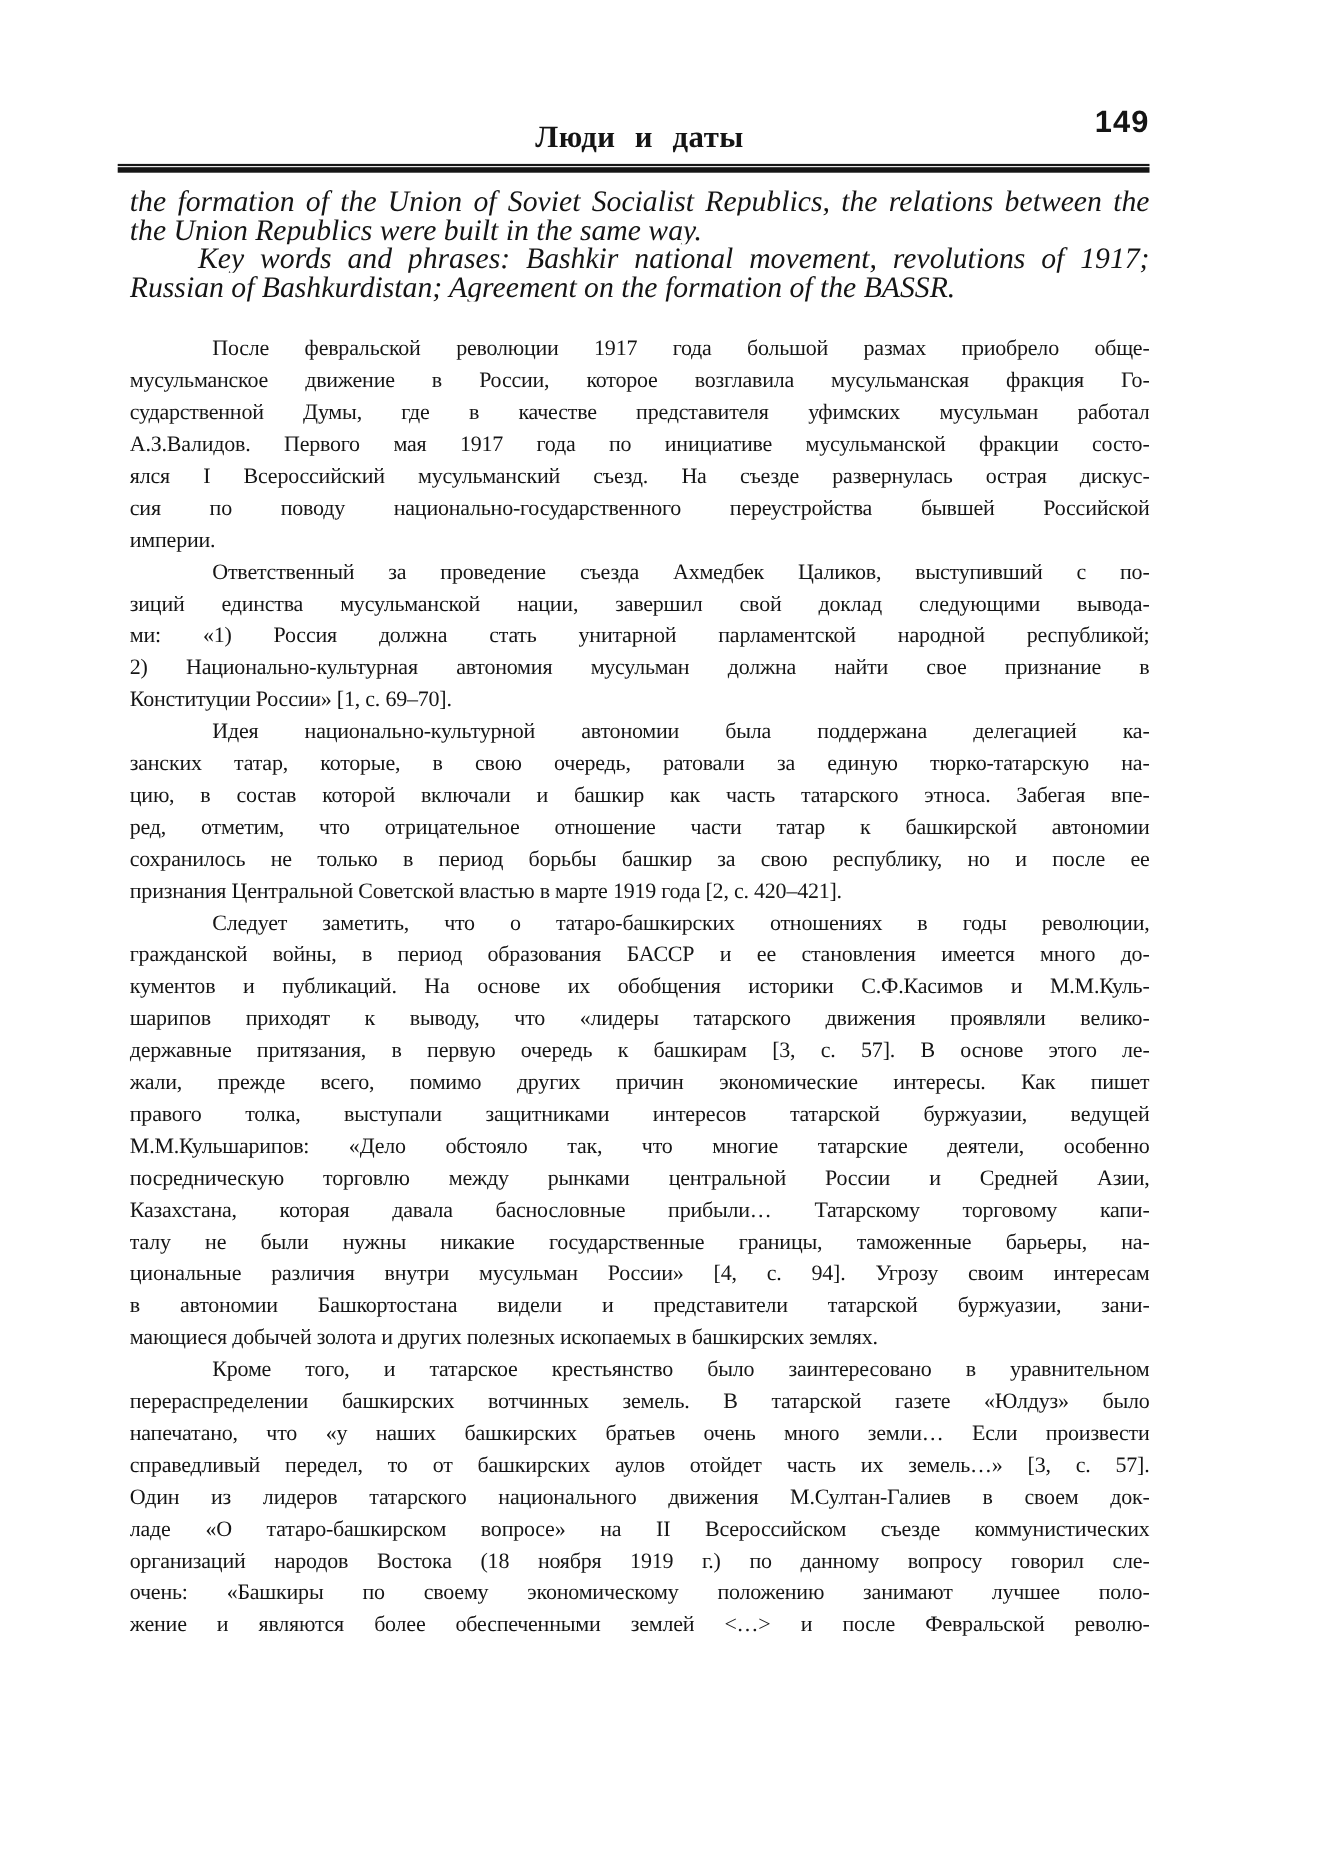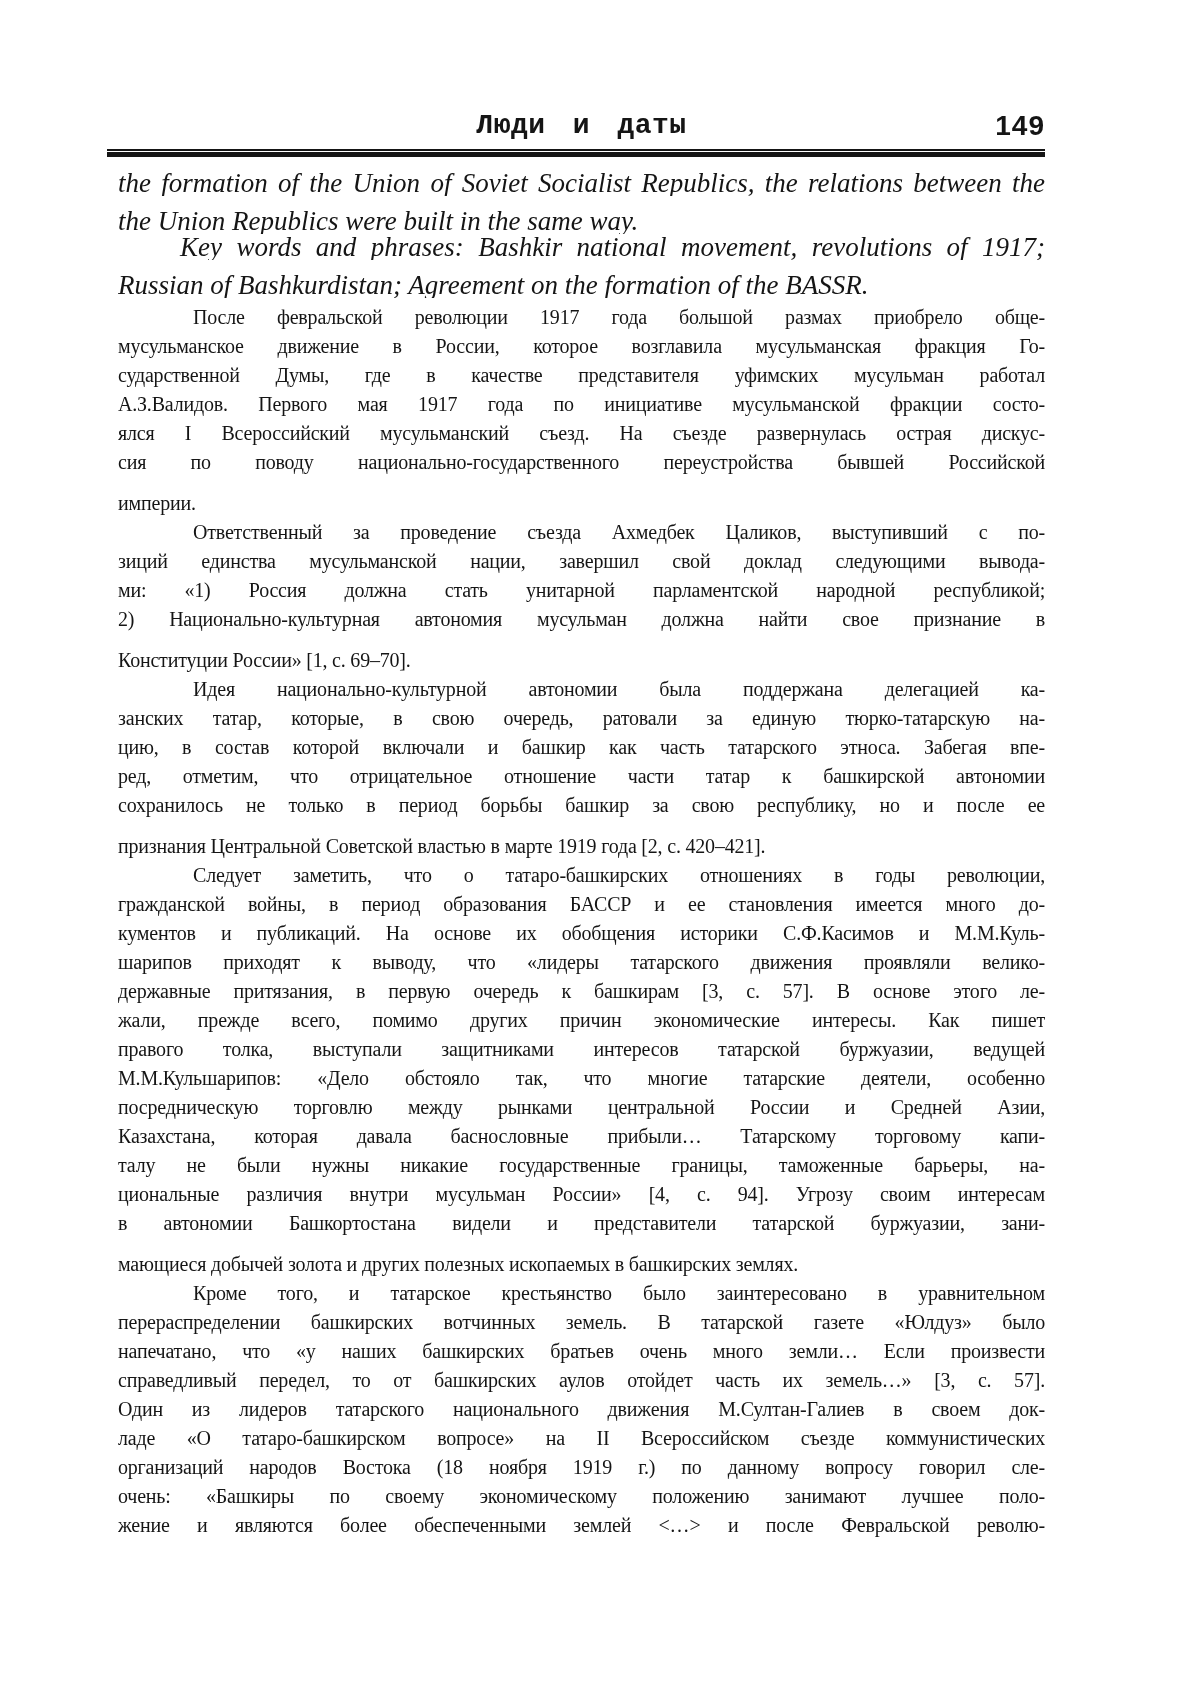--- a/index.html
+++ b/index.html
@@ -20,30 +20,30 @@
     top: 0;
     width: 927px;
     height: 100%;
   }
   .header-title {
     position: absolute;
     top: 111px;
     left: 0;
     width: 100%;
     text-align: center;
-    font-family: Liberation Mono, monospace;
+    font-family: Liberation Serif, serif;
     font-weight: bold;
     font-size: 28px;
     line-height: 30px;
     word-spacing: 10px;
     letter-spacing: 0.5px;
   }
   .page-number {
     position: absolute;
-    top: 111px;
+    top: 96px;
     right: 0;
     font-family: "Liberation Sans", sans-serif;
     font-weight: bold;
     font-size: 28px;
     line-height: 30px;
     letter-spacing: 1px;
     text-align: center;
   }
   .rule {
     position: absolute;
@@ -75,21 +75,21 @@
   }
   .tline {
     text-align: justify;
     text-align-last: justify;
     overflow: hidden;
     white-space: nowrap; 
   }
   
   .article-body .tline { white-space: normal; height: 29px; }
   .abstract .tline { white-space: normal; height: 26px; }
-  .tline.end { text-align-last: left; margin-top: 12px; }
+  .tline.end { text-align-last: left; }
   .abstract .tline.indent { text-indent: 62px; }
   .article-body .tline.indent { text-indent: 75px; }
 </style>
 </head>
 <body>
 
 <div class="page">
   <div class="content">
     <div class="header-title">Люди и даты</div>
     <div class="page-number">149</div>

